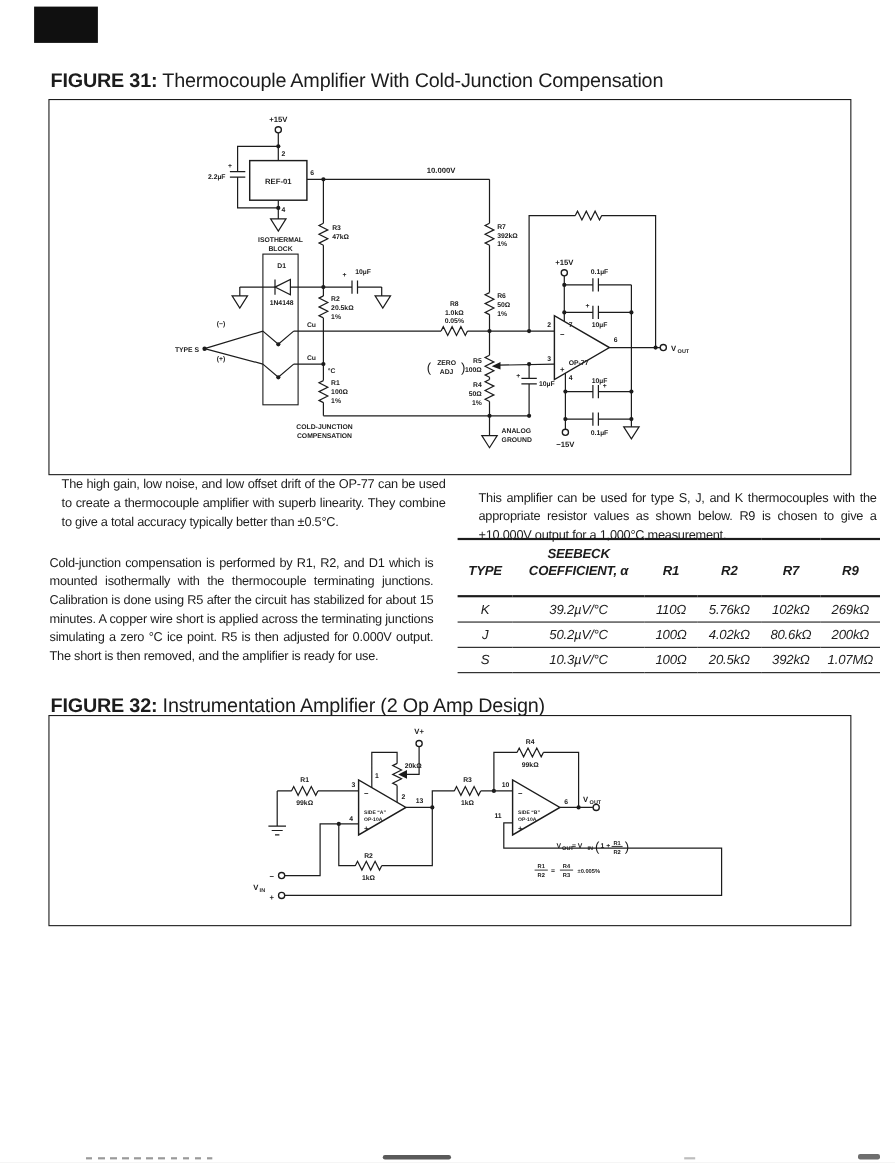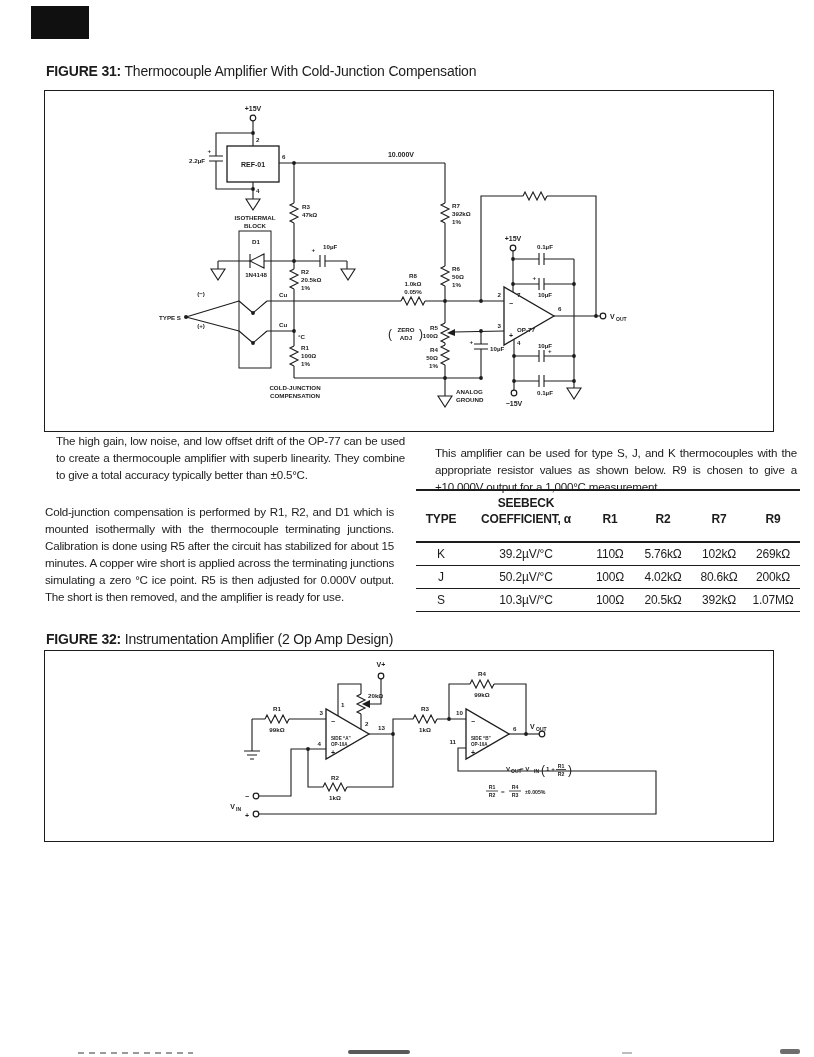--- a/index.html
+++ b/index.html
@@ -1,38 +1,38 @@
 <!DOCTYPE html>
 <html><head>
 <meta charset="utf-8">
 <style>
   html,body{margin:0;padding:0;background:#e8e8e8;}
   .page{position:relative;width:814px;height:1057px;background:#ffffff;overflow:hidden;
         font-family:"Liberation Sans",sans-serif;color:#1c1c1c;}
   .reg-mark{position:absolute;left:31px;top:6px;width:58px;height:33px;background:#101010;}
-  .caption{position:absolute;font-size:14px;letter-spacing:-0.2px;white-space:nowrap;}
+  .caption{position:absolute;font-size:18px;letter-spacing:-0.2px;white-space:nowrap;}
   .caption b{font-weight:bold;}
   .figbox{position:absolute;border:1.7px solid #1c1c1c;background:#fff;}
   .figbox svg{display:block;}
   svg text{fill:#1c1c1c;font-family:"Liberation Sans",sans-serif;font-weight:bold;font-size:6.2px;}
   svg text.tl{font-size:7px;}
   svg text.paren{font-size:12px;font-weight:normal;}
   svg text.sm{font-size:5px;}
   svg text.frac{font-size:5.2px;}
   svg .wire{stroke:#1c1c1c;stroke-width:1.1;fill:none;}
   svg .dev{fill:#ffffff;stroke:#1c1c1c;stroke-width:1.3;}
   svg .dot{fill:#1c1c1c;stroke:none;}
   svg .term{fill:#fff;stroke:#1c1c1c;stroke-width:1.2;}
   svg .arrow{fill:#1c1c1c;stroke:none;}
   .body-text{position:absolute;font-size:11.6px;line-height:17px;letter-spacing:-0.22px;
              text-align:justify;}
   .sub{font-size:8.5px;vertical-align:-2px;letter-spacing:0;}
   .seebeck-table{position:absolute;left:416px;top:489px;border-collapse:collapse;
                  font-size:12px;letter-spacing:-0.2px;border-top:2.5px solid #1c1c1c;}
-  .seebeck-table th,.seebeck-table td{padding:2px 2px;text-align:center;font-weight:normal;}
+  .seebeck-table th,.seebeck-table td{padding:2px 2px;text-align:center;font-weight:normal;font-style:italic;}
   .seebeck-table thead th{font-weight:bold;}
   .seebeck-table thead tr.h1 th{padding-top:5px;padding-bottom:0;}
   .seebeck-table thead tr.h2 th{border-bottom:2.5px solid #1c1c1c;padding-bottom:15px;}
   .seebeck-table tbody td{border-bottom:1.2px solid #1c1c1c;padding:4px 2px;}
   .c-type{width:46px;} .c-coef{width:116px;} .c-r1{width:44px;} .c-r2{width:54px;}
   .c-r7{width:50px;} .c-r9{width:50px;}
   .artifact{position:absolute;}
 </style>
 </head>
 <body>

